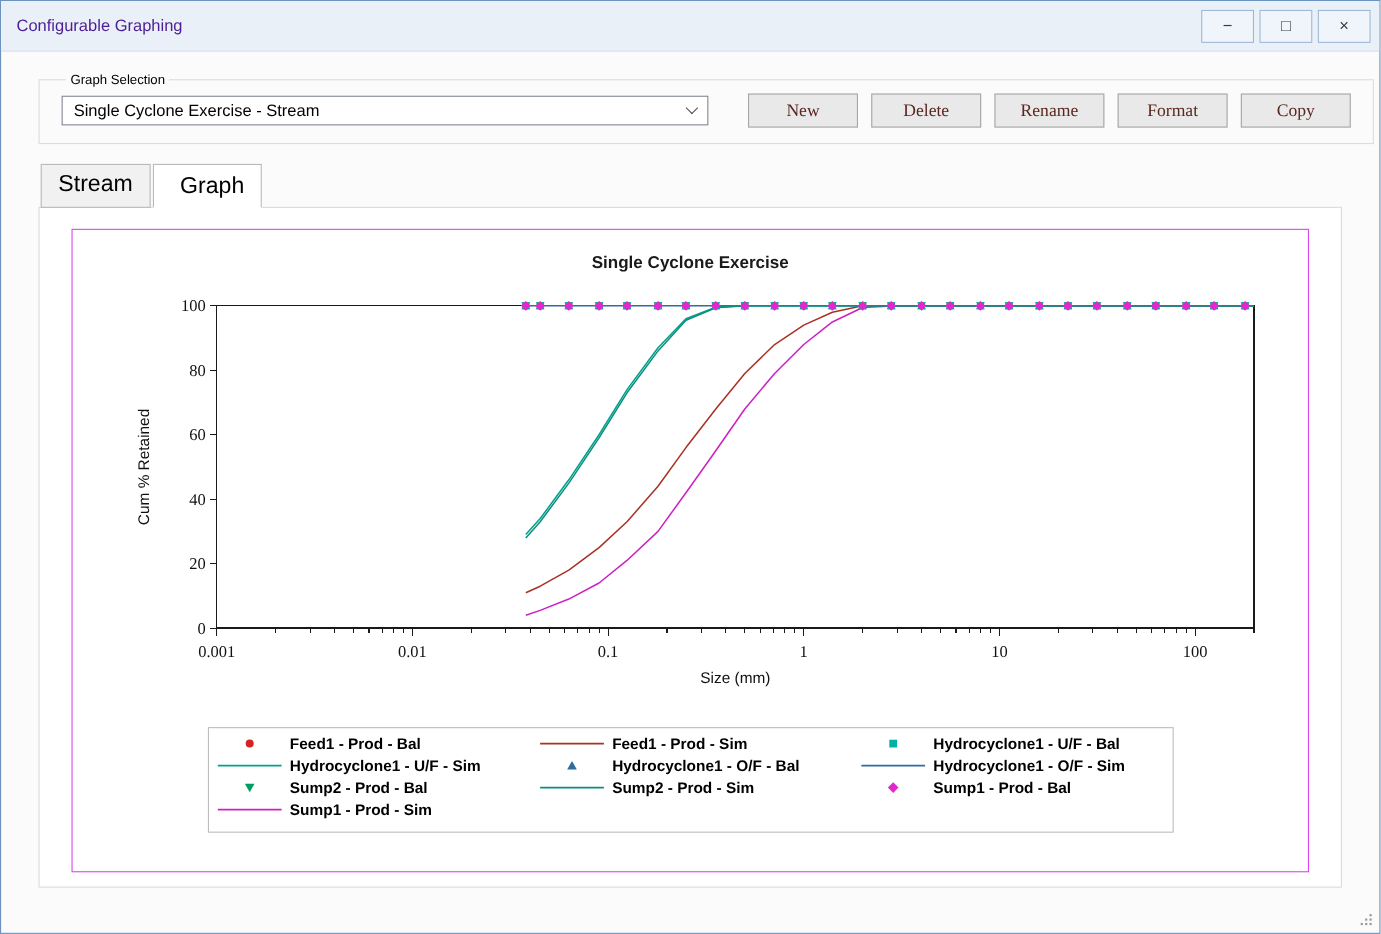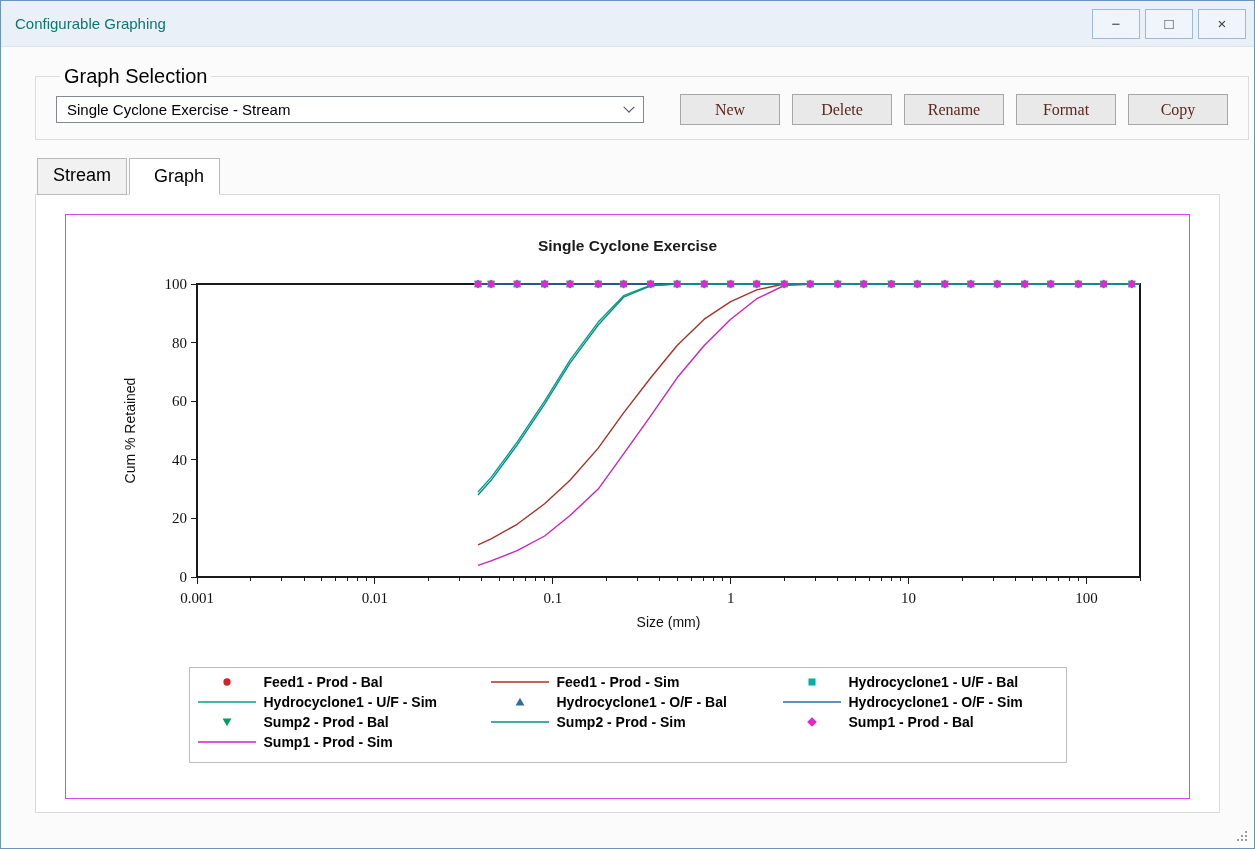--- a/index.html
+++ b/index.html
@@ -17,36 +17,36 @@
     display: flex; flex-direction: column;
     overflow: hidden;
   }
   .titlebar {
     height: 46px; flex: 0 0 auto;
     background: #e9f0f8;
     border-bottom: 1px solid #d9e2ee;
     display: flex; align-items: center;
     padding: 0 8px 0 14px;
   }
-  .title-text { color: #0f766e; font-size: 15px; }
+  .title-text { color: #4c1d95; font-size: 15px; }
   .tb-buttons { margin-left: auto; display: flex; gap: 5px; }
   .tb-btn {
     width: 48px; height: 30px;
     background: #f0f5fb; border: 1px solid #9fb9d4;
     display: flex; align-items: center; justify-content: center;
     font-size: 15px; color: #3a3a3a; cursor: default;
   }
   .content { flex: 1; padding: 18px 34px 0; position: relative; }
 
   fieldset.groupbox {
     border: 1px solid #dcdcdc; margin: 0; padding: 6px 20px 14px;
     background: transparent;
   }
   fieldset.groupbox legend {
-    font-size: 20px; color: #000; padding: 0 4px; margin-left: 4px;
+    font-size: 12px; color: #000; padding: 0 4px; margin-left: 4px;
   }
   .gs-row { display: flex; align-items: center; gap: 36px; }
   .dropdown {
     width: 588px; height: 27px; background: #fff;
     border: 1px solid #828790;
     display: flex; align-items: center; padding: 0 10px;
     font-size: 15px; color: #000;
   }
   .chevron {
     margin-left: auto; width: 8px; height: 8px;
@@ -58,21 +58,21 @@
     width: 100px; height: 31px;
     background: #e9e9e9; border: 1px solid #a6a6a6;
     font-family: "Liberation Serif", serif;
     font-size: 16px; color: #5a2620;
     display: flex; align-items: center; justify-content: center;
     cursor: default;
   }
 
   .tabs { display: flex; margin: 18px 0 0 2px; position: relative; z-index: 2; }
   .tab {
-    padding: 6px 15px 7px; font-size: 18px; color: #000;
+    padding: 6px 15px 7px; font-size: 21px; color: #000;
     border: 1px solid #b9b9b9; background: #f1f1f1;
     margin-right: 2px; margin-bottom: -1px; cursor: default;
   }
   .tab.active { background: #fff; border-bottom: 1px solid #fff; padding-top: 7px; padding-left: 24px; }
 
   .tab-page {
     border: 1px solid #dadada; background: #fff;
     height: 619px; padding: 19px 29px 0;
   }
   .chart-panel {

